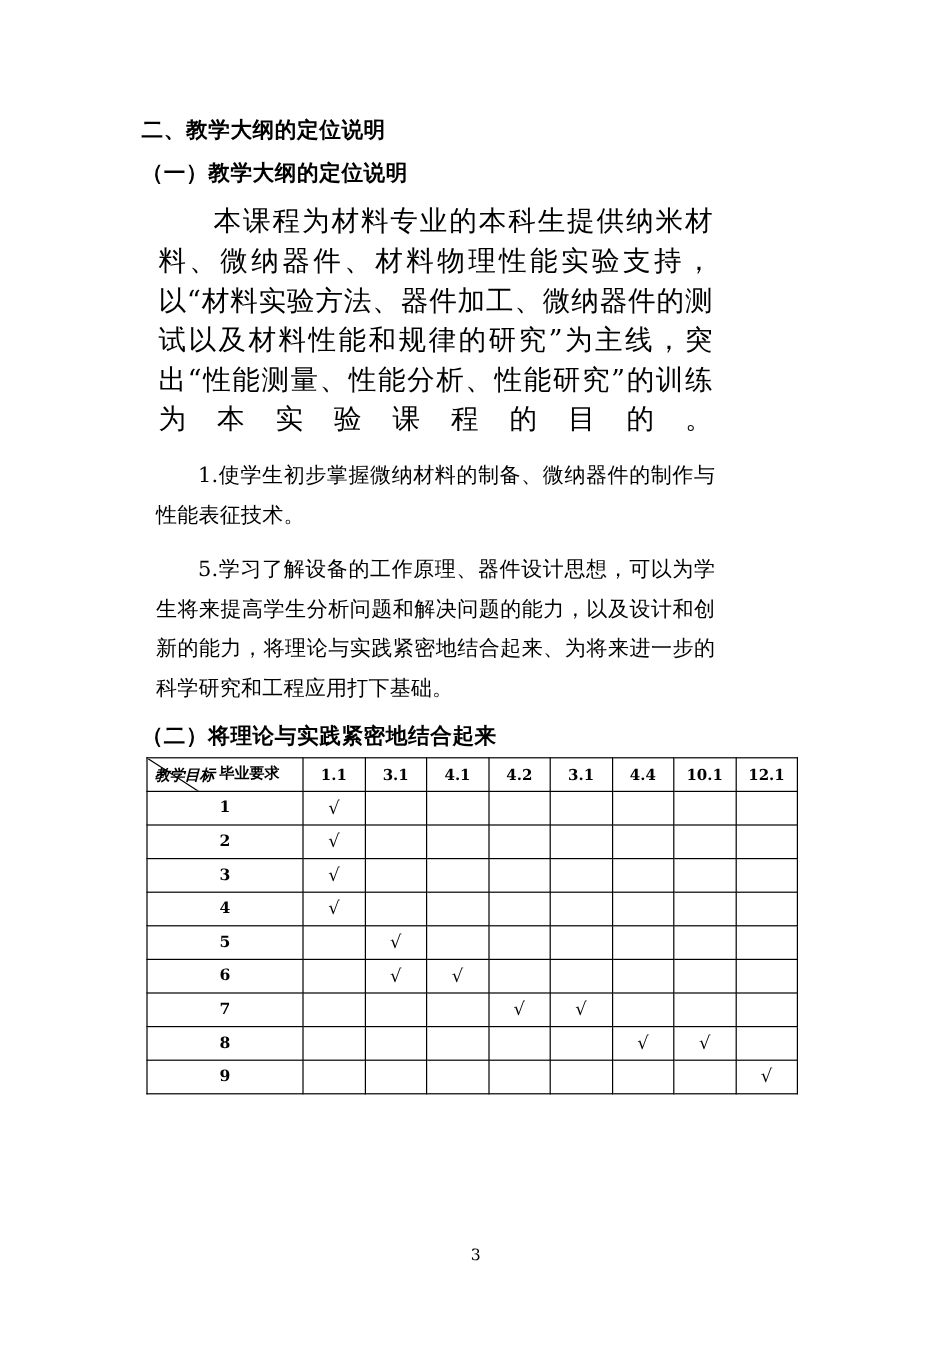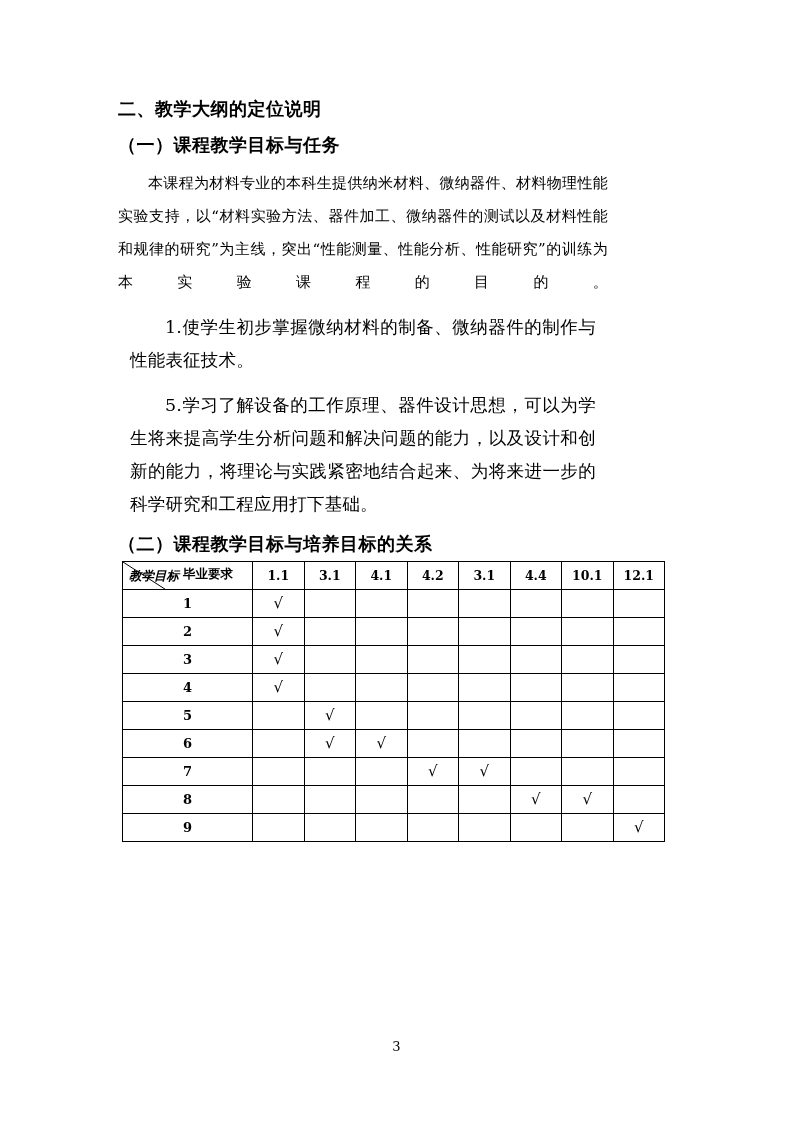--- a/index.html
+++ b/index.html
@@ -30,23 +30,23 @@
     letter-spacing: 0.5px;
   }
   .heading-2 {
     font-weight: bold;
     font-size: 18px;
     line-height: 1.2;
     margin: 0 0 12px 0;
     letter-spacing: 0.5px;
   }
   .para {
-    font-size: 15px;
+    font-size: 23px;
     line-height: 33px;
-    margin: 0;
+    margin: 14px;
     text-align: justify;
     text-justify: inter-ideograph;
     text-indent: 2em;
     letter-spacing: 0.2px;
   }
   .para.justify-stretch {
     text-align-last: justify;
   }
   .para-tight {
     font-size: 17.5px;
@@ -128,30 +128,30 @@
     font-family: "DejaVu Serif", "Liberation Serif", serif;
   }
 </style>
 </head>
 <body>
 
 <div class="page">
 
   <h2 class="heading-1">二、教学大纲的定位说明</h2>
 
-  <h3 class="heading-2">（一）课程教学目标与任务</h3>
+  <h3 class="heading-2">（一）教学大纲的定位说明</h3>
 
   <p class="para justify-stretch">本课程为材料专业的本科生提供纳米材料、微纳器件、材料物理性能实验支持，以“材料实验方法、器件加工、微纳器件的测试以及材料性能和规律的研究”为主线，突出“性能测量、性能分析、性能研究”的训练为本实验课程的目的。</p>
 
   <p class="para-tight">1.使学生初步掌握微纳材料的制备、微纳器件的制作与性能表征技术。</p>
 
 
   <p class="para-tight">5.学习了解设备的工作原理、器件设计思想，可以为学生将来提高学生分析问题和解决问题的能力，以及设计和创新的能力，将理论与实践紧密地结合起来、为将来进一步的科学研究和工程应用打下基础。</p>
 
-  <h3 class="heading-3">（二）课程教学目标与培养目标的关系</h3>
+  <h3 class="heading-3">（二）将理论与实践紧密地结合起来</h3>
 
   <table class="matrix">
     <colgroup>
       <col style="width:130px">
       <col style="width:51.5px">
       <col style="width:51.5px">
       <col style="width:51.5px">
       <col style="width:51.5px">
       <col style="width:51.5px">
       <col style="width:51.5px">

